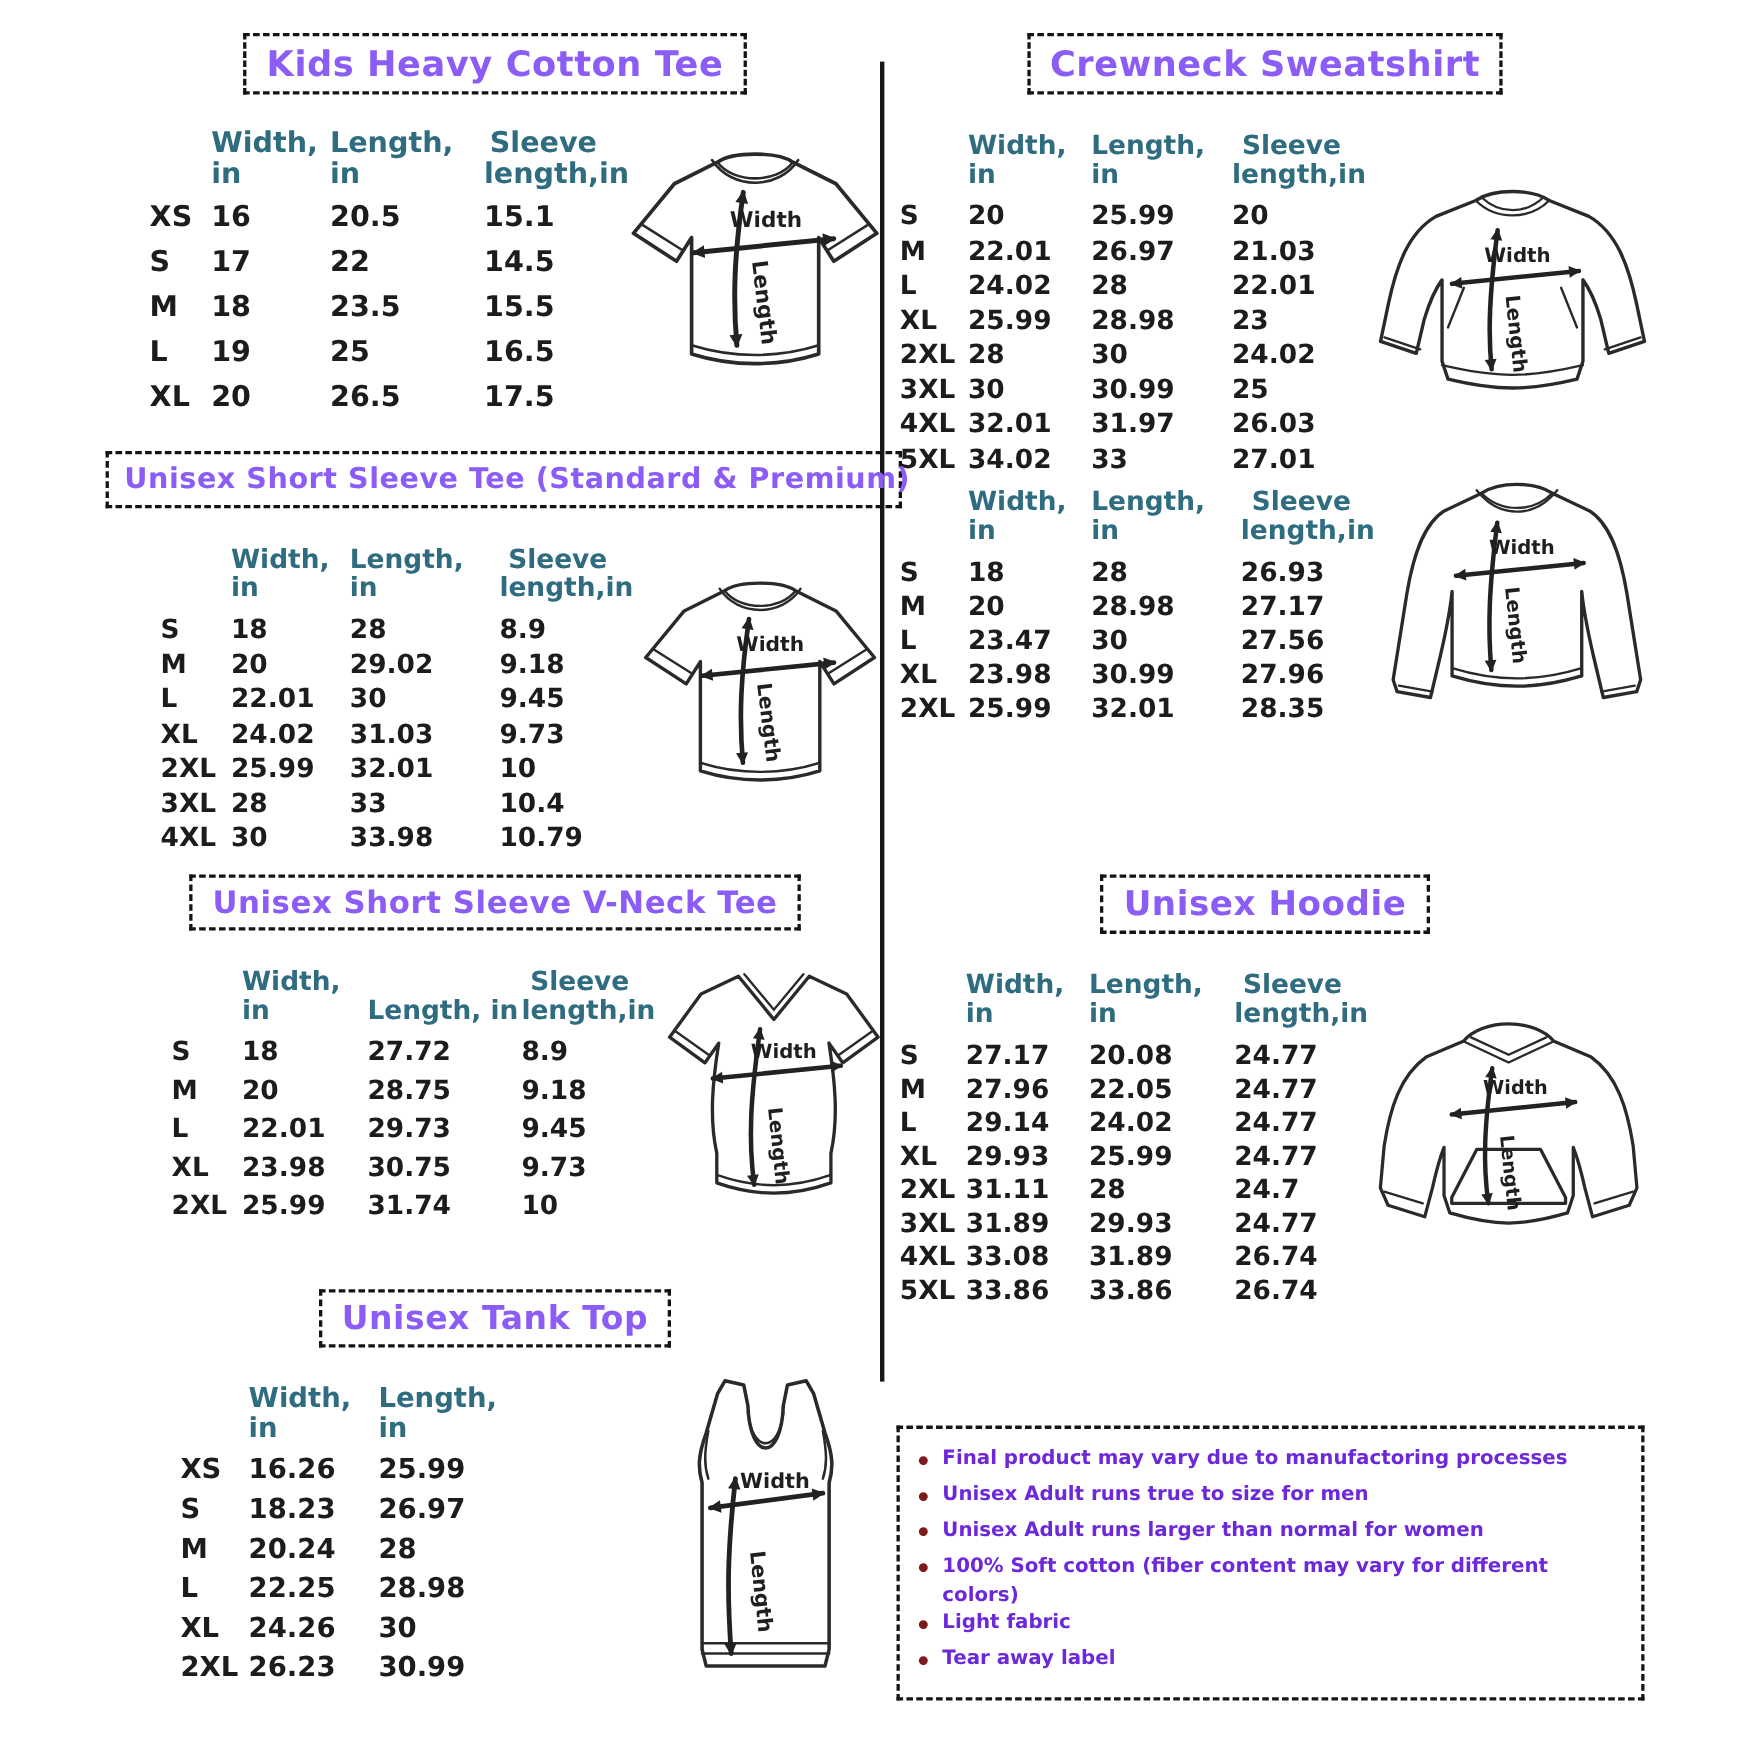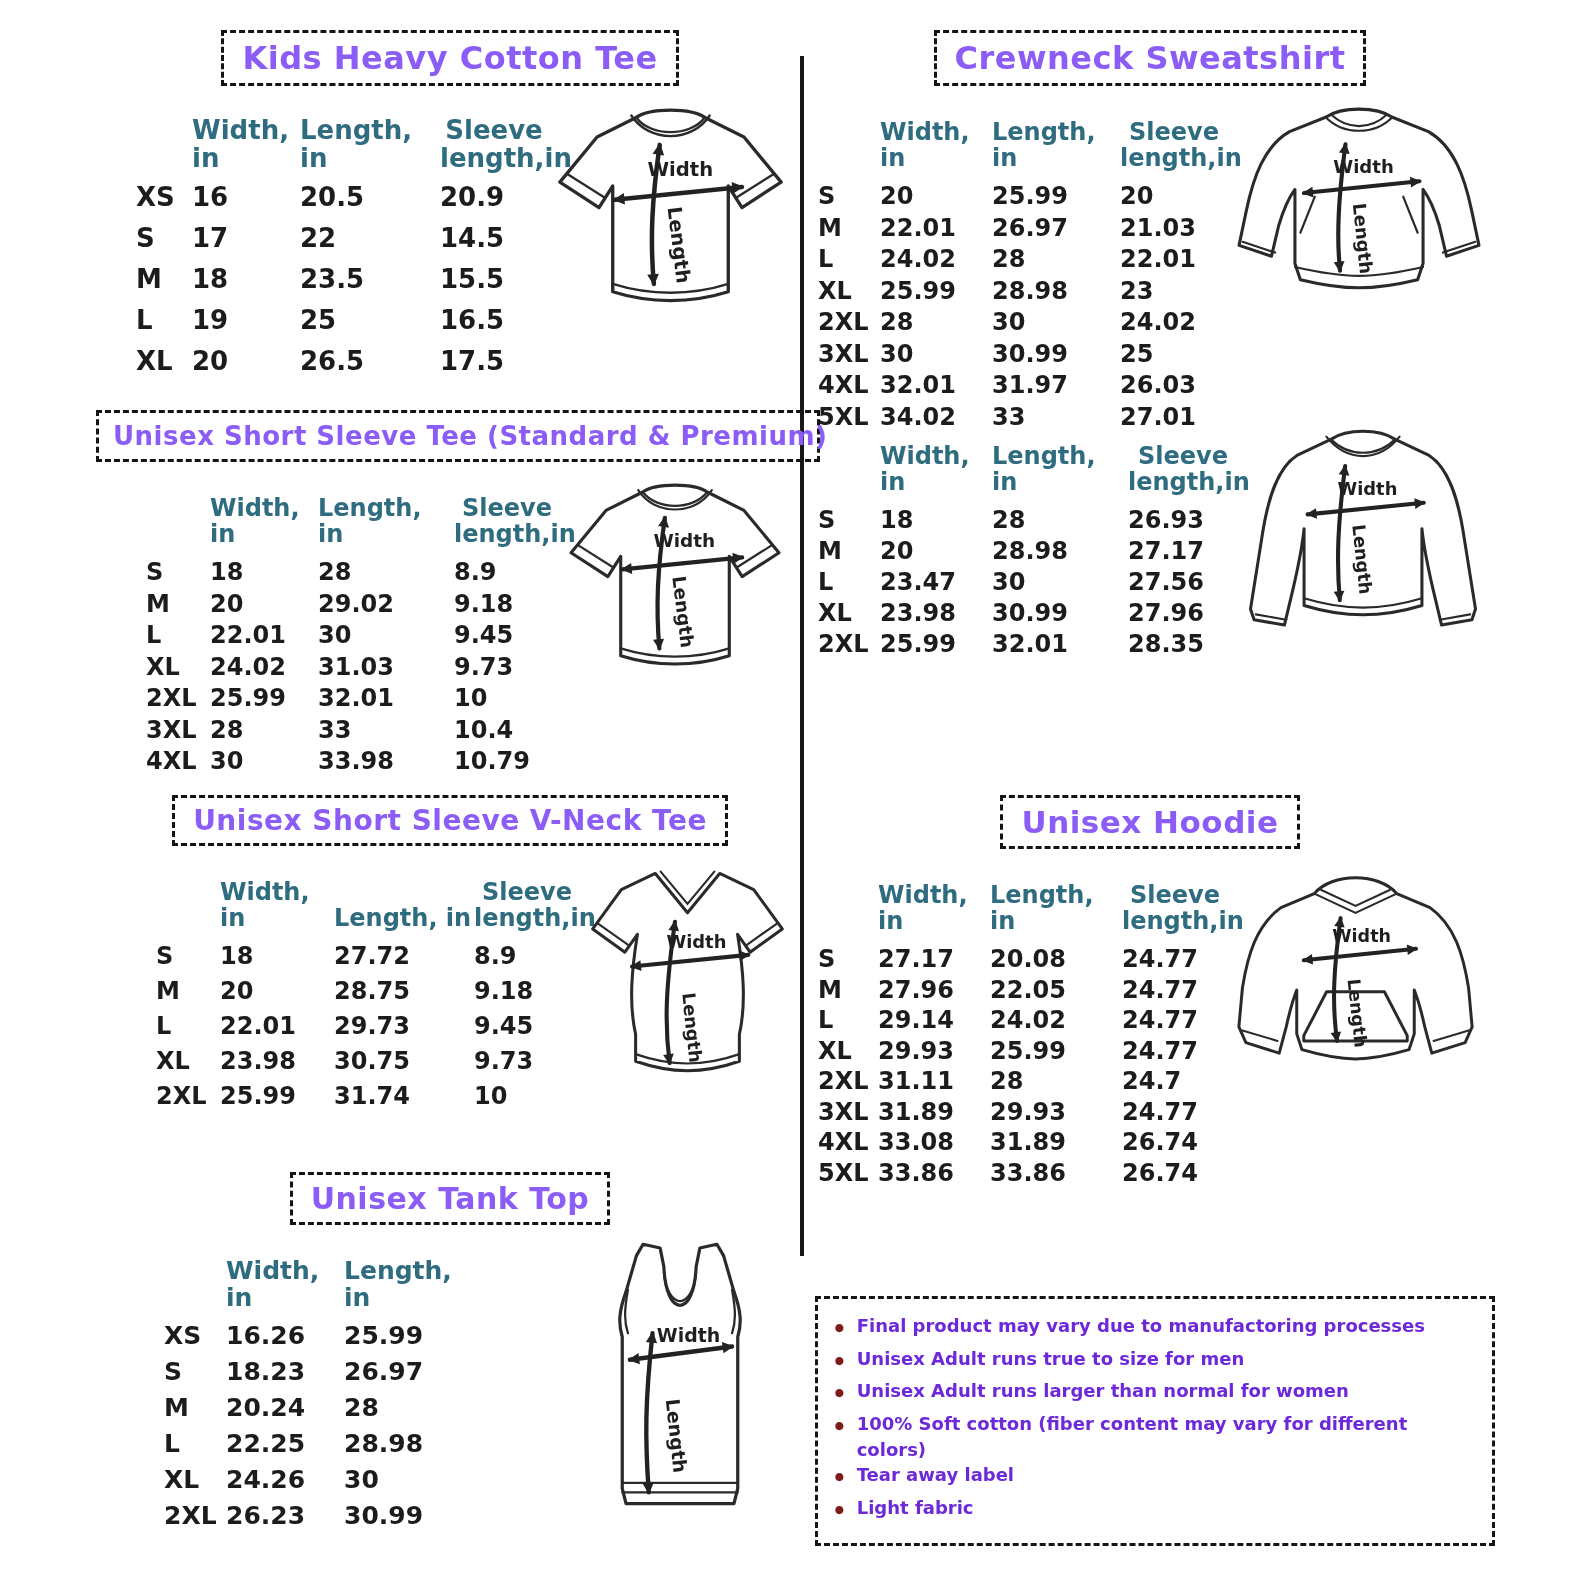--- a/index.html
+++ b/index.html
@@ -17,21 +17,21 @@
   .title-box{display:block;margin:0 auto;width:max-content;max-width:98%;
     border:3px dashed #141414;padding:6px 18px;color:#8b5cf6;font-weight:bold;
     letter-spacing:.5px;white-space:nowrap;}
   .sec-kids .title-box{font-size:32px;}
   .sec-cn .title-box{font-size:32px;}
   .sec-ss .title-box{font-size:26px;padding:8px 14px;}
   .sec-ls .title-box{font-size:30px;}
   .sec-vn .title-box{font-size:28px;}
   .sec-hd .title-box{font-size:31px;}
   .sec-tk .title-box{font-size:30px;}
-  .content{display:flex;gap:0;margin-top:6px;}
+  .content{display:flex;align-items:center;gap:16px;margin-top:6px;}
   .table{flex:none;font-weight:bold;color:#1c1c1c;}
   .trow{display:flex;align-items:baseline;}
   .trow:not(.thead){height:var(--rh);}
   .cell{flex:none;}
   .cell.c0{width:var(--c0);}
   .cell.c1{width:var(--c1);}
   .cell.c2{width:var(--c2);}
   .cell.c3{width:var(--c3);}
   .thead{align-items:flex-end;height:80px;margin-bottom:10px;color:#2f6c80;}
   .hcell{white-space:pre-line;line-height:1.08;}
@@ -68,21 +68,21 @@
             <div class="cell c0"></div>
             <div class="cell hcell c1">Width, in</div>
             <div class="cell hcell c2">Length, in</div>
             <div class="cell hcell c3">Sleeve
 length,in</div>
           </div>
           <div class="trow">
             <div class="cell c0 size">XS</div>
             <div class="cell c1 val">16</div>
             <div class="cell c2 val">20.5</div>
-            <div class="cell c3 val">20.9</div>
+            <div class="cell c3 val">15.1</div>
           </div>
           <div class="trow">
             <div class="cell c0 size">S</div>
             <div class="cell c1 val">17</div>
             <div class="cell c2 val">22</div>
             <div class="cell c3 val">14.5</div>
           </div>
           <div class="trow">
             <div class="cell c0 size">M</div>
             <div class="cell c1 val">18</div>
@@ -580,20 +580,20 @@
     <div class="note">
         <span class="note-bullet"></span>
         <span>Unisex Adult runs larger than normal for women</span>
       </div>
     <div class="note">
         <span class="note-bullet"></span>
         <span>100% Soft cotton (fiber content may vary for different colors)</span>
       </div>
     <div class="note">
         <span class="note-bullet"></span>
-        <span>Tear away label</span>
+        <span>Light fabric</span>
       </div>
     <div class="note">
         <span class="note-bullet"></span>
-        <span>Light fabric</span>
+        <span>Tear away label</span>
       </div>
   </div>
 </div>
 
 </body></html>

